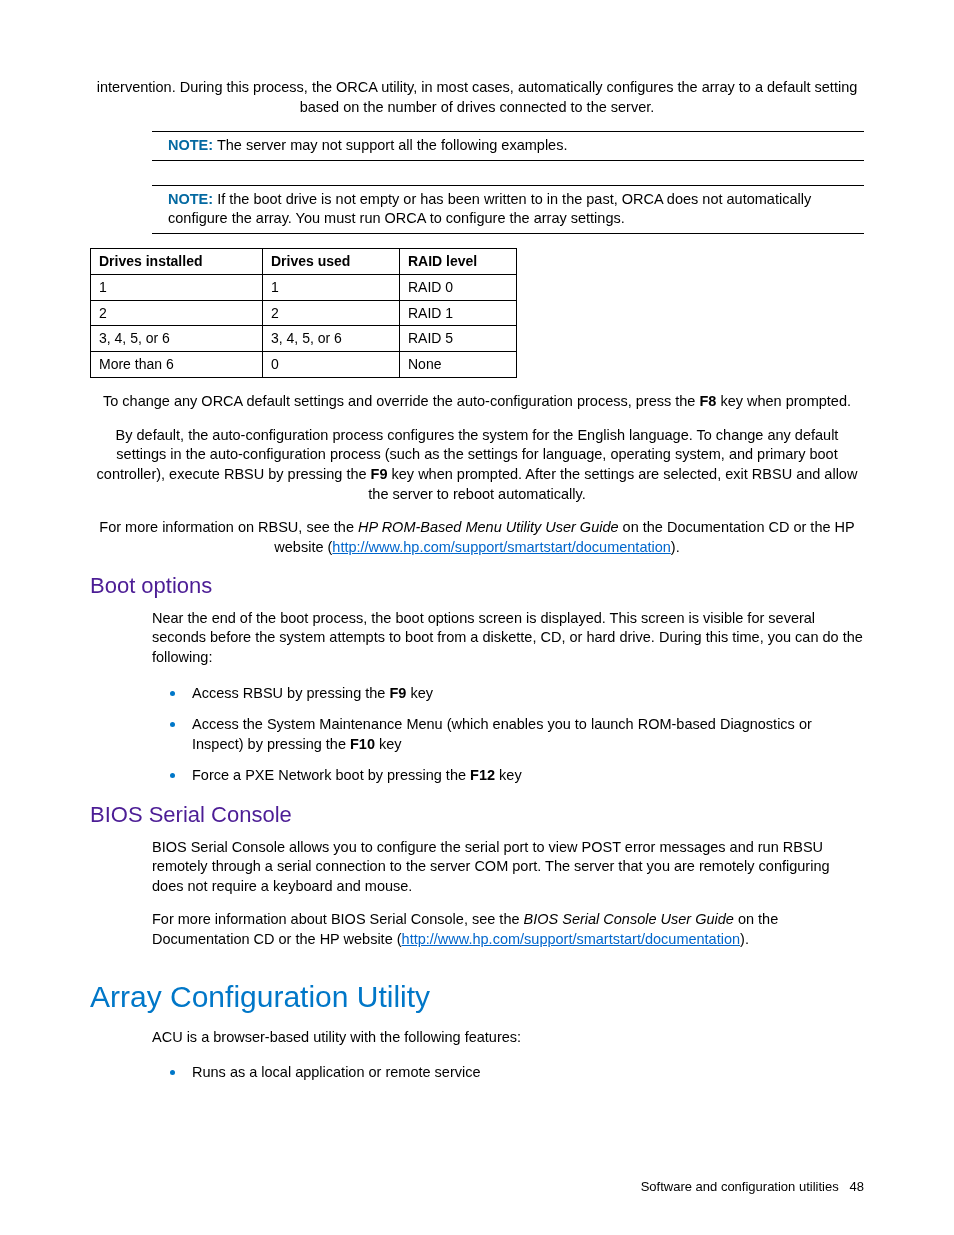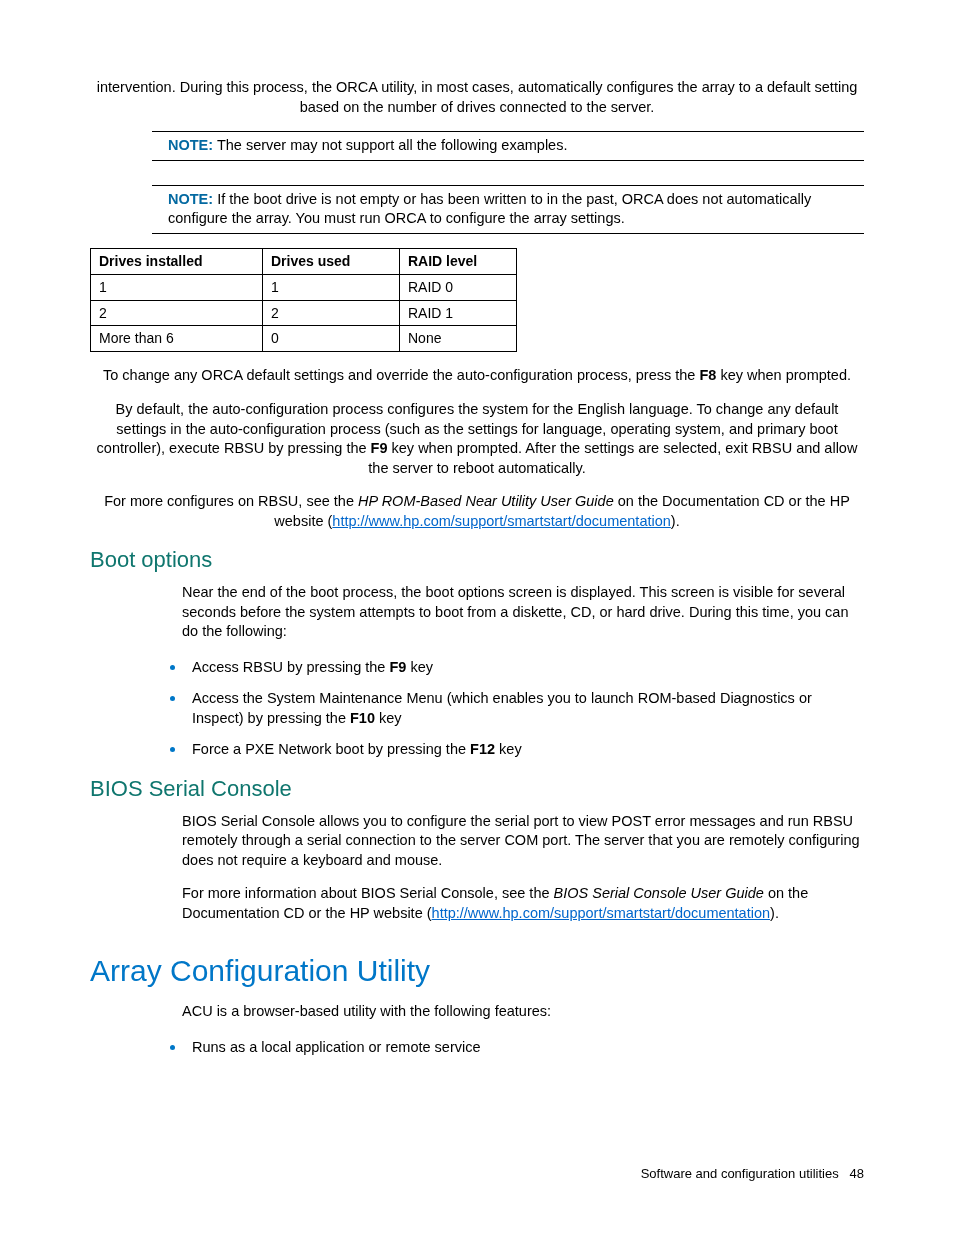--- a/index.html
+++ b/index.html
@@ -6,21 +6,21 @@
   body {
     font-family: Arial, Helvetica, sans-serif;
     font-size: 14.5px;
     color: #000;
     margin: 0;
     padding: 78px 90px 50px 90px;
     width: 954px;
     box-sizing: border-box;
     line-height: 1.35;
   }
-  .para { margin: 0 0 14px 92px; }
+  .para { margin: 0 0 14px 62px; }
   .para-noindent { margin: 0 0 14px 0; text-align: center; }
   .note-sep {
     border: none;
     border-top: 1.5px solid #000;
     margin: 0 0 0 62px;
   }
   .note-block {
     margin: 4px 0 4px 78px;
     padding-right: 10px;
   }
@@ -38,21 +38,21 @@
   th { font-weight: bold; }
   .col1 { width: 155px; }
   .col2 { width: 120px; margin-left: 37px; }
   .col3 { width: 100px; }
   .bold { font-weight: bold; }
   .italic { font-style: italic; }
   a { color: #0066cc; text-decoration: underline; }
   h2 {
     font-family: Arial, Helvetica, sans-serif;
     font-weight: normal;
-    color: #0f766e;
+    color: #4c1d95;
     font-size: 22px;
     margin: 4px 0 8px 0;
   }
   h1 {
     font-family: Arial, Helvetica, sans-serif;
     font-weight: normal;
     color: #0077c8;
     font-size: 30px;
     margin: 28px 0 10px 0;
   }
@@ -63,21 +63,21 @@
   li {
     margin-bottom: 10px;
     padding-left: 6px;
   }
   li::marker {
     color: #0077c8;
     font-size: 16px;
   }
   .footer {
     position: absolute;
-    bottom: 52px;
+    bottom: 39px;
     right: 90px;
     font-size: 13px;
   }
   .spacer { height: 24px; }
 </style>
 </head>
 <body>
 
 <p class="para-noindent">intervention. During this process, the ORCA utility, in most cases, automatically configures the array to a default setting based on the number of drives connected to the server.</p>
 
@@ -106,37 +106,42 @@
     <td>1</td>
     <td>1</td>
     <td>RAID 0</td>
   </tr>
   <tr>
     <td>2</td>
     <td>2</td>
     <td>RAID 1</td>
   </tr>
   <tr>
+    <td>3, 4, 5, or 6</td>
+    <td>3, 4, 5, or 6</td>
+    <td>RAID 5</td>
+  </tr>
+  <tr>
     <td>More than 6</td>
     <td>0</td>
     <td>None</td>
   </tr>
 </tbody>
   </table>
 
 <p class="para-noindent">
   <span>To change any ORCA default settings and override the auto-configuration process, press the </span><span class="bold">F8</span><span> key when prompted.</span>
 </p>
 
 <p class="para-noindent">
   <span>By default, the auto-configuration process configures the system for the English language. To change any default settings in the auto-configuration process (such as the settings for language, operating system, and primary boot controller), execute RBSU by pressing the </span><span class="bold">F9</span><span> key when prompted. After the settings are selected, exit RBSU and allow the server to reboot automatically.</span>
 </p>
 
 <p class="para-noindent">
-  <span>For more configures on RBSU, see the </span><span class="italic">HP ROM-Based Near Utility User Guide</span><span> on the Documentation CD or the HP website (</span><a href="#">http://www.hp.com/support/smartstart/documentation</a><span>).</span>
+  <span>For more information on RBSU, see the </span><span class="italic">HP ROM-Based Menu Utility User Guide</span><span> on the Documentation CD or the HP website (</span><a href="#">http://www.hp.com/support/smartstart/documentation</a><span>).</span>
 </p>
 
 <h2>Boot options</h2>
 
 <p class="para">Near the end of the boot process, the boot options screen is displayed. This screen is visible for several seconds before the system attempts to boot from a diskette, CD, or hard drive. During this time, you can do the following:</p>
 
 <ul>
   <li>
     <span>Access RBSU by pressing the </span><span class="bold">F9</span><span> key</span>
   </li>

